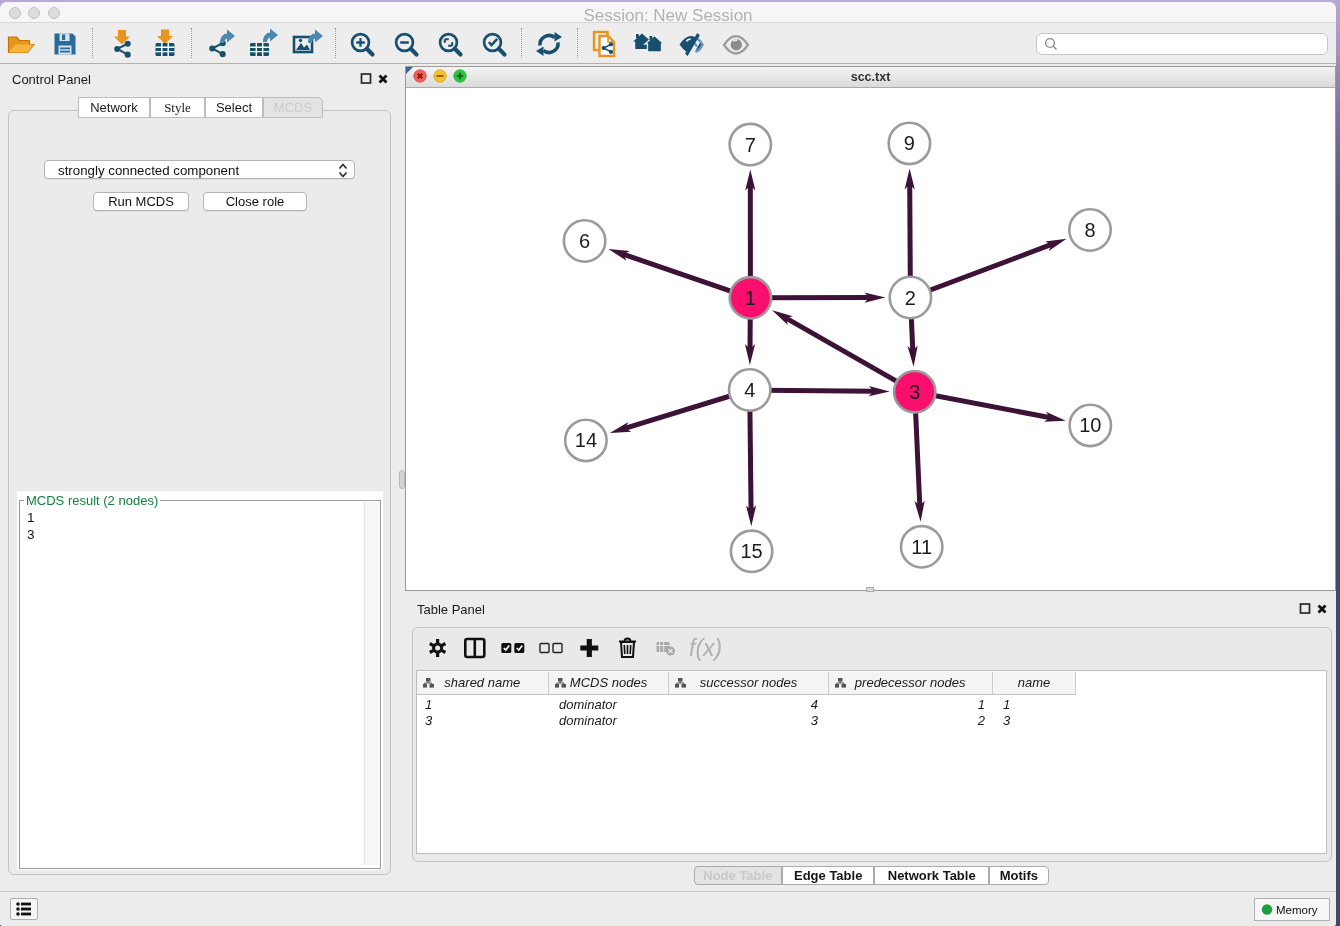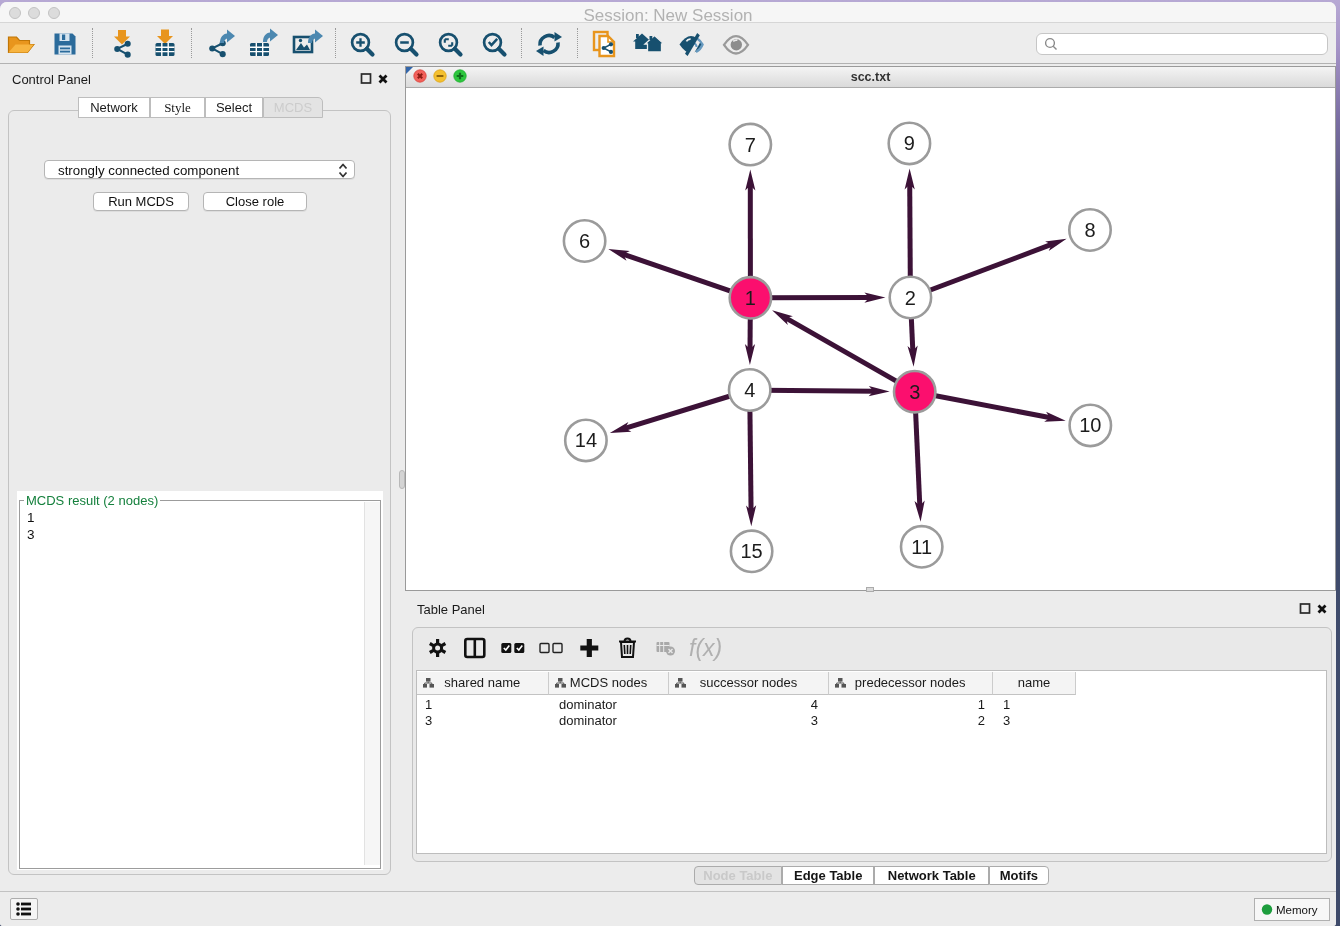--- a/index.html
+++ b/index.html
@@ -25,21 +25,21 @@
  box-sizing:border-box;font-size:13px;color:#111;text-align:center;
  box-shadow:0 1px 0 rgba(0,0,0,0.06);}
 #netwin{position:absolute;left:405px;top:64px;width:931px;height:525px;background:#fff;
  border:1px solid #9a9a9a;box-sizing:border-box;}
 #nettitle{position:absolute;left:0;top:0;width:100%;height:20px;
  background:linear-gradient(180deg,#f4f4f4,#dadada);border-bottom:1px solid #ababab;}
 #tpanel{position:absolute;left:405px;top:590px;width:931px;height:299px;background:#ececec;}
 #tpane{position:absolute;left:7px;top:35px;width:920px;height:235px;background:#e9e9e9;
  border:1px solid #c3c3c3;border-radius:6px;box-sizing:border-box;}
 #ttable{position:absolute;left:11px;top:78px;width:911px;height:184px;background:#fff;
- border:1px solid #bdbdbd;box-sizing:border-box;}
+ border:1px solid #bdbdbd;box-sizing:border-box;font-style:italic;}
 .hcell{position:absolute;top:1px;height:23px;background:#f4f4f4;border-right:1px solid #cccccc;
  border-bottom:1px solid #c3c3c3;box-sizing:border-box;font-size:13px;color:#1a1a1a;
  text-align:center;line-height:22px;}
 .btab{position:absolute;top:0;height:19px;background:#fff;border:1px solid #ababab;
  box-sizing:border-box;font-size:13px;font-weight:700;color:#151515;text-align:center;line-height:18px;}
 #statusbar{position:absolute;left:0;top:889px;width:100%;height:35px;background:#ececec;
  border-top:1px solid #c2c2c2;}
 svg{display:block;}
 svg text{font-family:"Liberation Sans",sans-serif;}
 </style></head>

